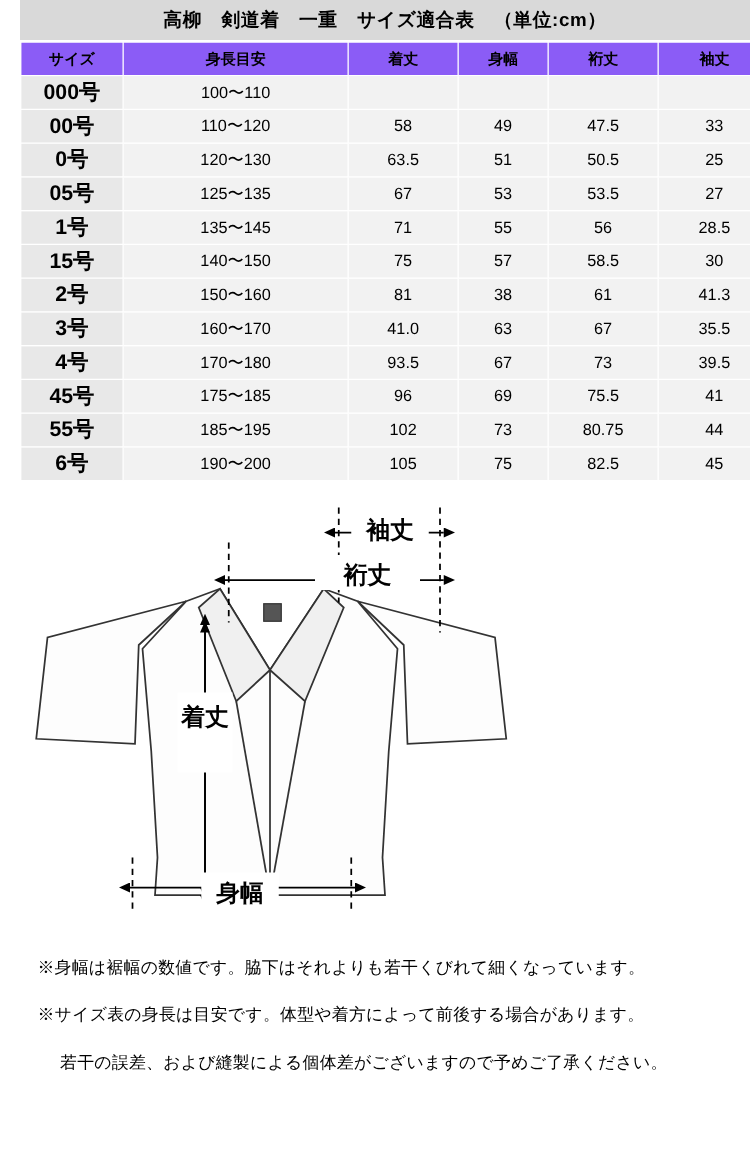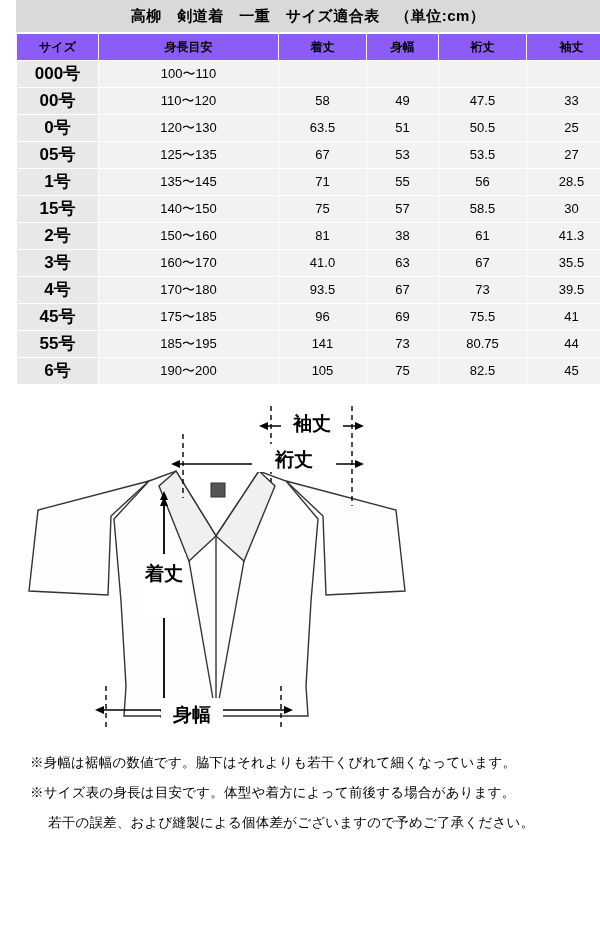--- a/index.html
+++ b/index.html
@@ -82,21 +82,21 @@
   .diagram-wrap svg { display: block; }
 
   
   .notes {
     padding: 6px 14px 0 14px;
     box-sizing: border-box;
   }
   .note {
     font-size: 13.5px;
     line-height: 1.55;
-    margin: 6px 0 9px 0;
+    margin: 17px 0 9px 0;
     letter-spacing: 0.2px;
   }
   .note .indent {
     display: block;
     padding-left: 18px;
   }
 </style>
 </head>
 <body>
 
@@ -202,21 +202,21 @@
         <td class="size-cell">45号</td>
         <td>175〜185</td>
         <td>96</td>
         <td>69</td>
         <td>75.5</td>
         <td>41</td>
       </tr>
       <tr>
         <td class="size-cell">55号</td>
         <td>185〜195</td>
-        <td>141</td>
+        <td>102</td>
         <td>73</td>
         <td>80.75</td>
         <td>44</td>
       </tr>
       <tr>
         <td class="size-cell">6号</td>
         <td>190〜200</td>
         <td>105</td>
         <td>75</td>
         <td>82.5</td>

